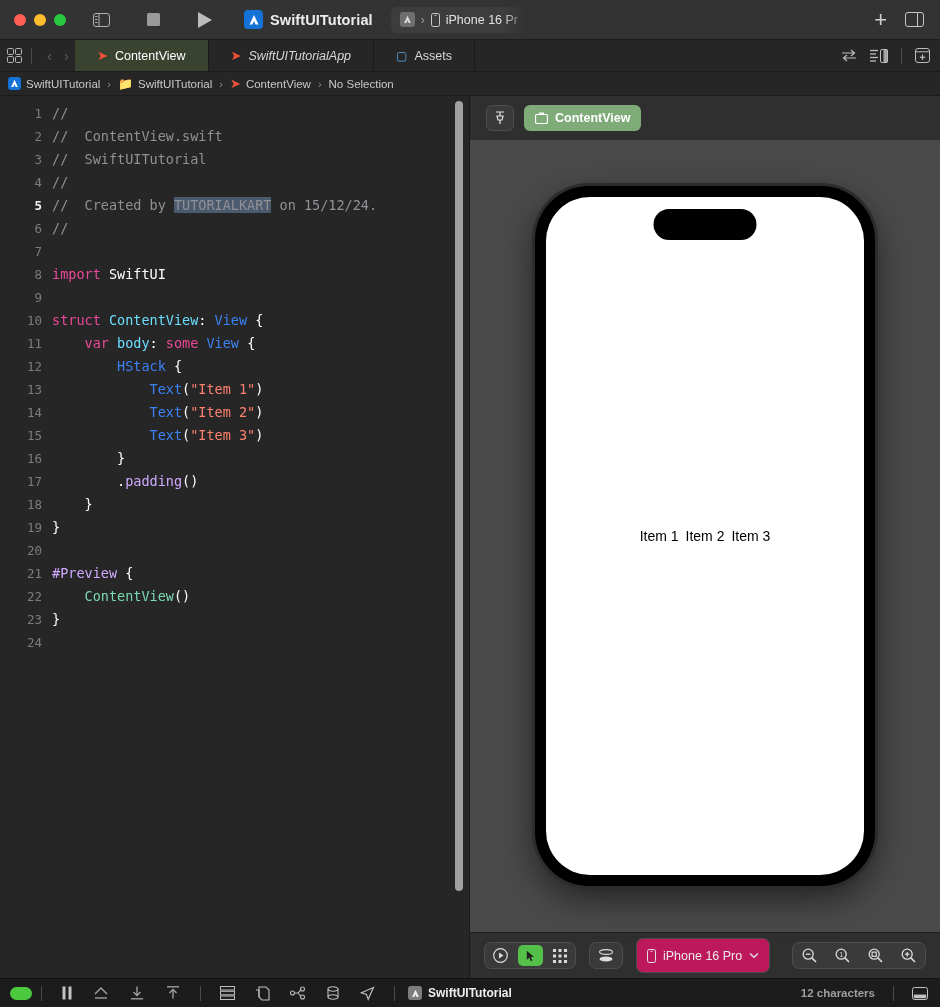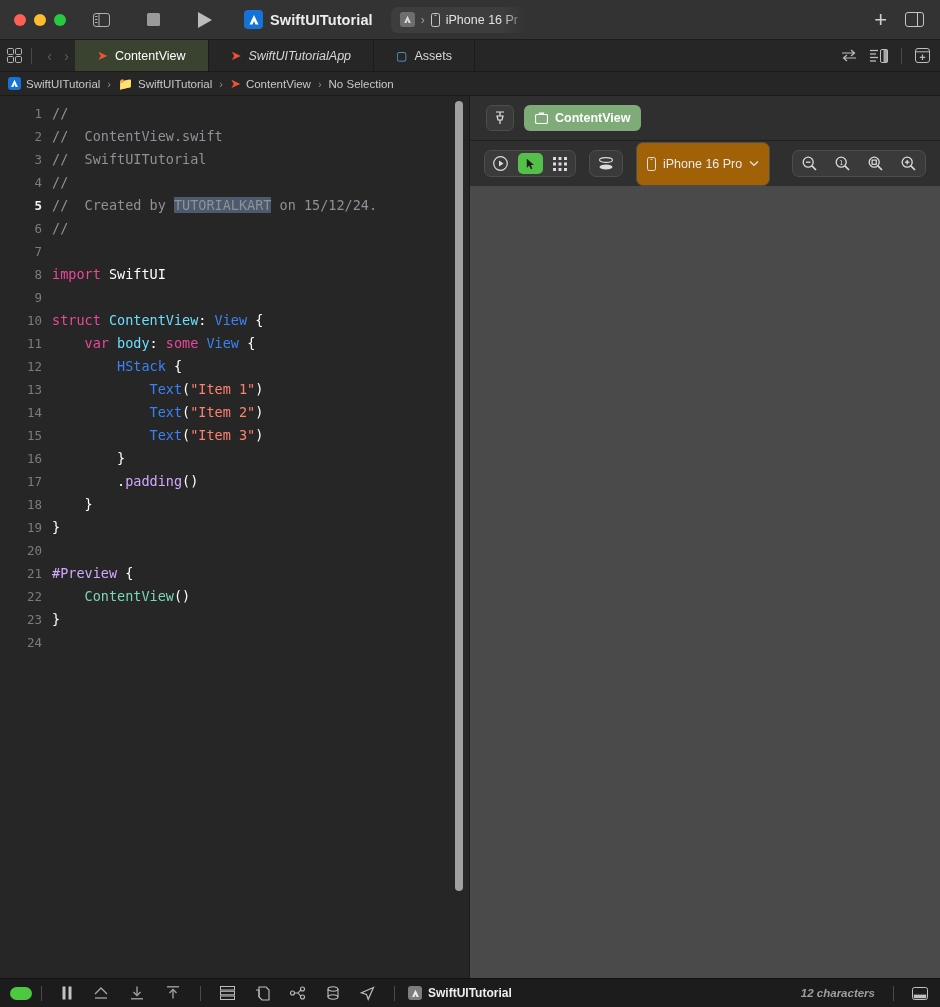--- a/index.html
+++ b/index.html
@@ -200,40 +200,40 @@
   .seg {
     height: 27px; border-radius: 7px; background: #3a3a3a; border: 1px solid #4d4d4d;
     display: flex; align-items: center;
   }
   .seg-cell {
     padding: 0 8px; height: 100%; display: flex; align-items: center; justify-content: center;
     color: #dcdcdc; font-size: 12px;
   }
   .seg-cell.on { background: #54c04a; border-radius: 5px; margin: 2px; height: 21px; color: #1f1f1f; }
   .device-sel {
-    height: 44px; border-radius: 7px; background: #a16207; border: 1px solid #4d4d4d;
+    height: 35px; border-radius: 7px; background: #be185d; border: 1px solid #4d4d4d;
     display: flex; align-items: center; gap: 7px; padding: 0 10px;
     color: #eaeaea; font-size: 12.5px;
   }
   .zoom-group { margin-left: auto; }
   .zoom-group .seg-cell { padding: 0 9px; font-size: 13px; }
 
   
   .statusbar {
     height: 29px; flex: 0 0 29px; background: #1c1c1c;
     display: flex; align-items: center; gap: 0; padding: 0 10px;
     border-top: 1px solid #111;
   }
   .sb-pill { width: 22px; height: 13px; border-radius: 7px; background: #4cc93f; }
   .sb-div { width: 1px; height: 15px; background: #4a4a4a; margin: 0 9px; }
   .sb-ic { color: #c2c2c2; font-size: 13px; padding: 0 10px; display:flex; align-items:center; }
   .sb-proj { display: flex; align-items: center; gap: 6px; margin-left: 4px; }
   .sb-proj-icon { width: 14px; height: 14px; border-radius: 3px; background: #7d7d7d; display:flex; align-items:center; justify-content:center; font-size:9px; color:#eee; }
   .sb-proj-name { font-size: 12px; color: #efefef; font-weight: bold; }
-  .sb-right { margin-left: auto; display: flex; align-items: center; gap: 18px; padding-right: 2px; font-style: italic; }
+  .sb-right { margin-left: auto; display: flex; align-items: center; gap: 18px; padding-right: 2px; }
   .sb-count { font-size: 11.5px; color: #9e9e9e; font-weight: bold; }
   svg { display: block; }
 </style>
 </head>
 <body>
 
 <div class="app">
 
   <div class="titlebar">
     <div class="traffic">
@@ -387,20 +387,32 @@
         </div>
         <div class="pv-pill">
           <svg width="13" height="12" viewBox="0 0 13 12">
               <rect x="0.5" y="2.5" width="12" height="9" rx="1.6" fill="none" stroke="#ffffff" stroke-width="1.2"></rect>
               <path d="M4.5 2.5 V1.2 H8.5 V2.5" fill="none" stroke="#ffffff" stroke-width="1.2"></path>
             </svg>
           <span>ContentView</span>
         </div>
       </div>
 
+      <div class="pv-canvas">
+        <div class="phone">
+          <div class="screen">
+            <div class="island"></div>
+            <div class="hstack">
+              <span>Item 1</span>
+              <span>Item 2</span>
+              <span>Item 3</span>
+            </div>
+          </div>
+        </div>
+      </div>
 
       <div class="pv-bottombar">
         <div class="seg">
           <div class="seg-cell">
             <svg width="15" height="15" viewBox="0 0 15 15">
                 <circle cx="7.5" cy="7.5" r="6.8" fill="none" stroke="#dcdcdc" stroke-width="1.2"></circle>
                 <path d="M6 4.5 L10.5 7.5 L6 10.5 Z" fill="#dcdcdc"></path>
               </svg>
           </div>
           <div class="seg-cell on">

